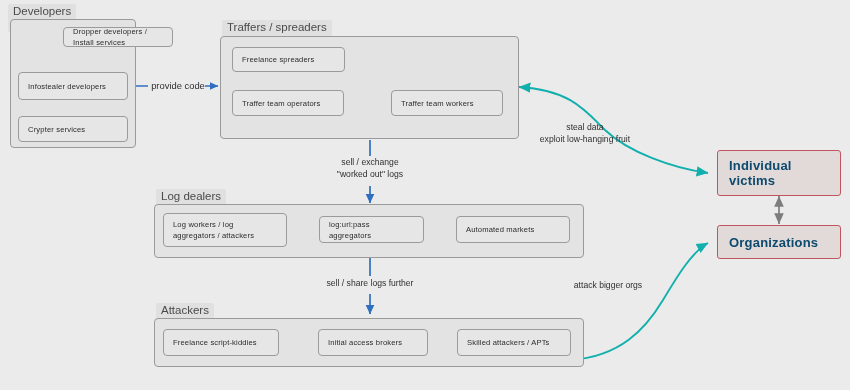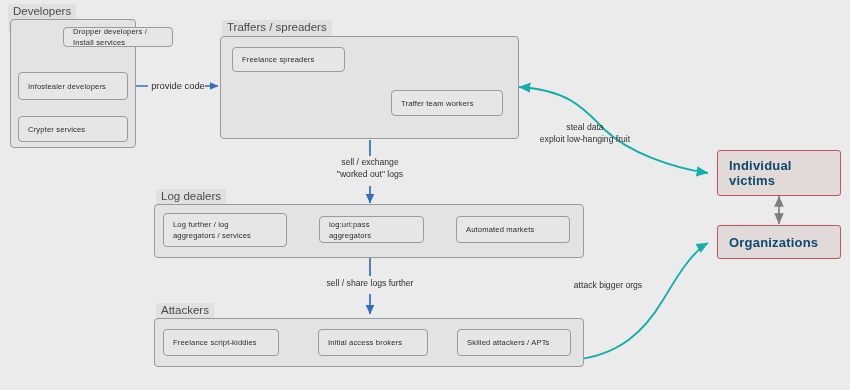--- a/index.html
+++ b/index.html
@@ -152,31 +152,34 @@
   <div class="node" style="left:18px; top:116px; width:110px; height:26px;">
     <span>Crypter services</span>
   </div>
 
   <div class="group-title" style="left:222px; top:20px;">Traffers / spreaders</div>
   <div class="group" style="left:220px; top:36px; width:299px; height:103px;"></div>
 
   <div class="node" style="left:232px; top:47px; width:113px; height:25px;text-align:center;">
     <span>Freelance spreaders</span>
   </div>
+  <div class="node" style="left:232px; top:90px; width:112px; height:26px;">
+    <span>Traffer team operators</span>
+  </div>
   <div class="node" style="left:391px; top:90px; width:112px; height:26px;">
     <span>Traffer team workers</span>
   </div>
 
   <div class="group-title" style="left:156px; top:189px;">Log dealers</div>
   <div class="group" style="left:154px; top:204px; width:430px; height:54px;"></div>
 
   <div class="node" style="left:163px; top:213px; width:124px; height:34px;">
     <span>
-      <span>Log further / log</span>
-      <span>aggregators / services</span>
+      <span>Log workers / log</span>
+      <span>aggregators / attackers</span>
     </span>
   </div>
   <div class="node" style="left:319px; top:216px; width:105px; height:27px;">
     <span>log:url:pass aggregators</span>
   </div>
   <div class="node" style="left:456px; top:216px; width:114px; height:27px;">
     <span>Automated markets</span>
   </div>
 
   <div class="group-title" style="left:156px; top:303px;">Attackers</div>

